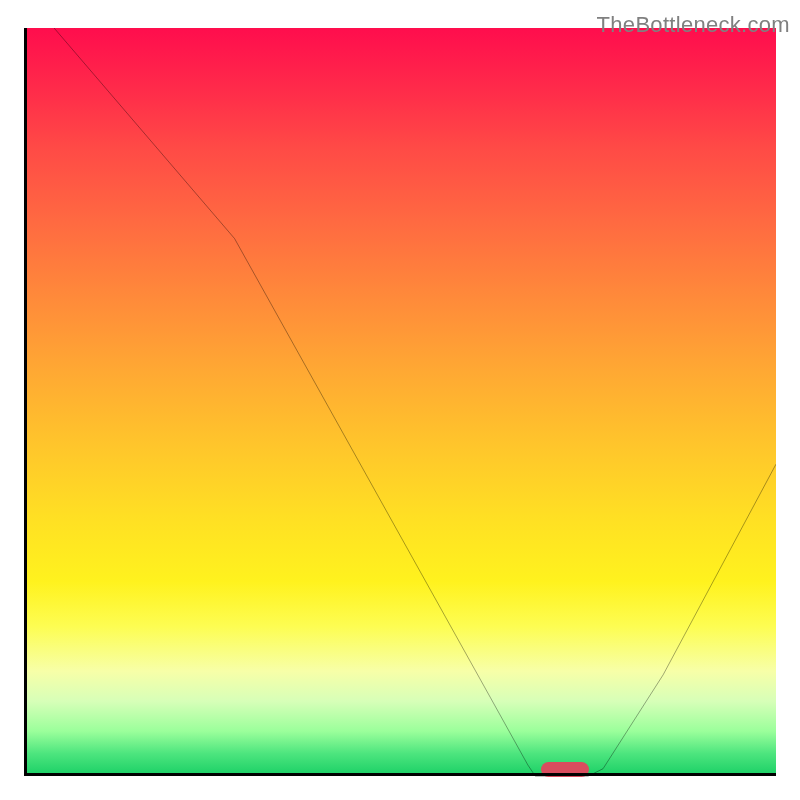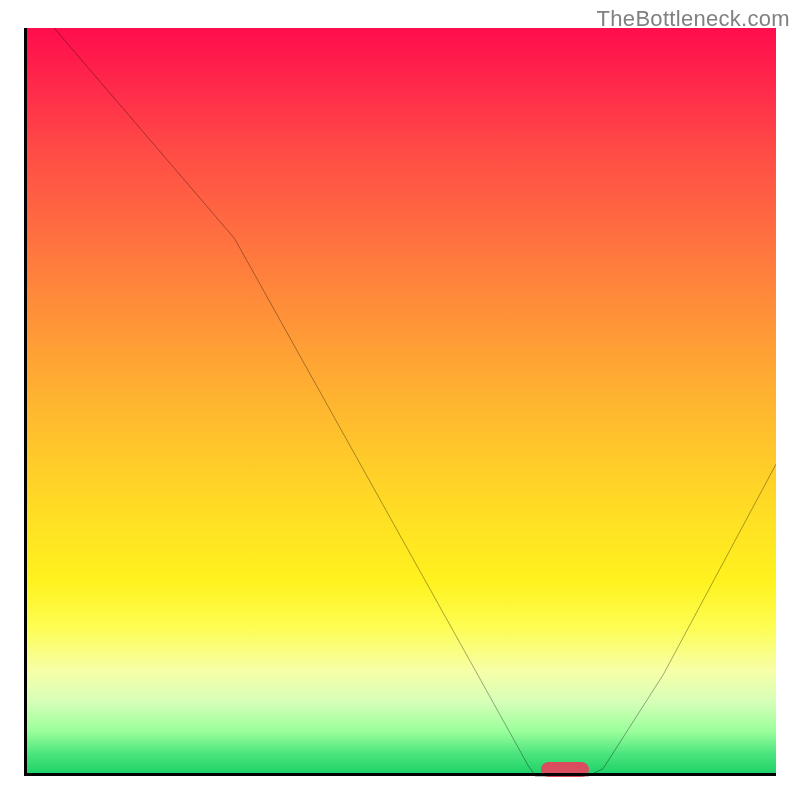--- a/index.html
+++ b/index.html
@@ -11,21 +11,21 @@
     font-family: Arial, Helvetica, sans-serif;
     overflow: hidden;
   }
   .container {
     position: relative;
     width: 800px;
     height: 800px;
   }
   .watermark {
     position: absolute;
-    top: 6px;
+    top: 12px;
     right: 10px;
     font-size: 22px;
     color: #808080;
     font-weight: 500;
     letter-spacing: 0.3px;
     z-index: 4;
   }
   .plot {
     position: absolute;
     left: 24px;

